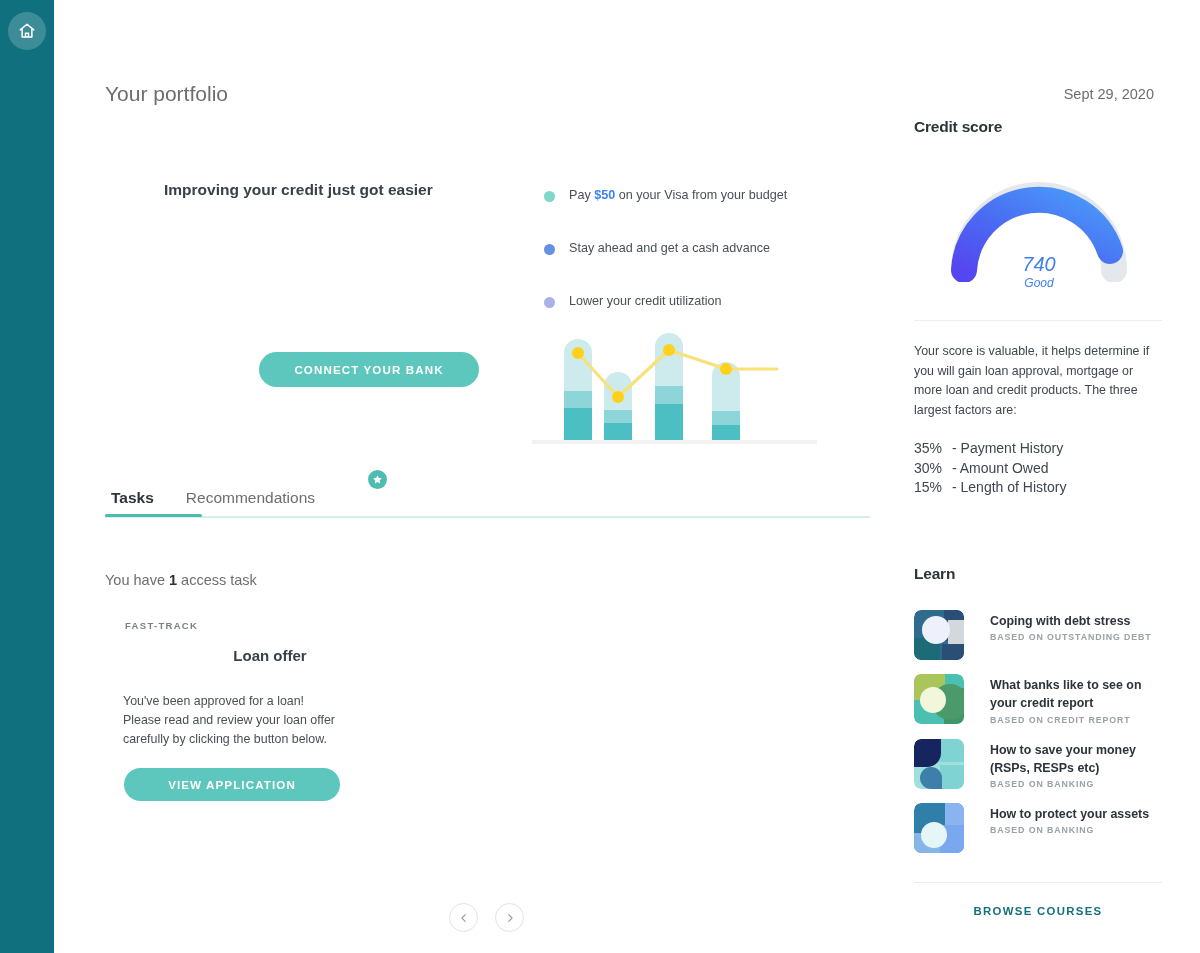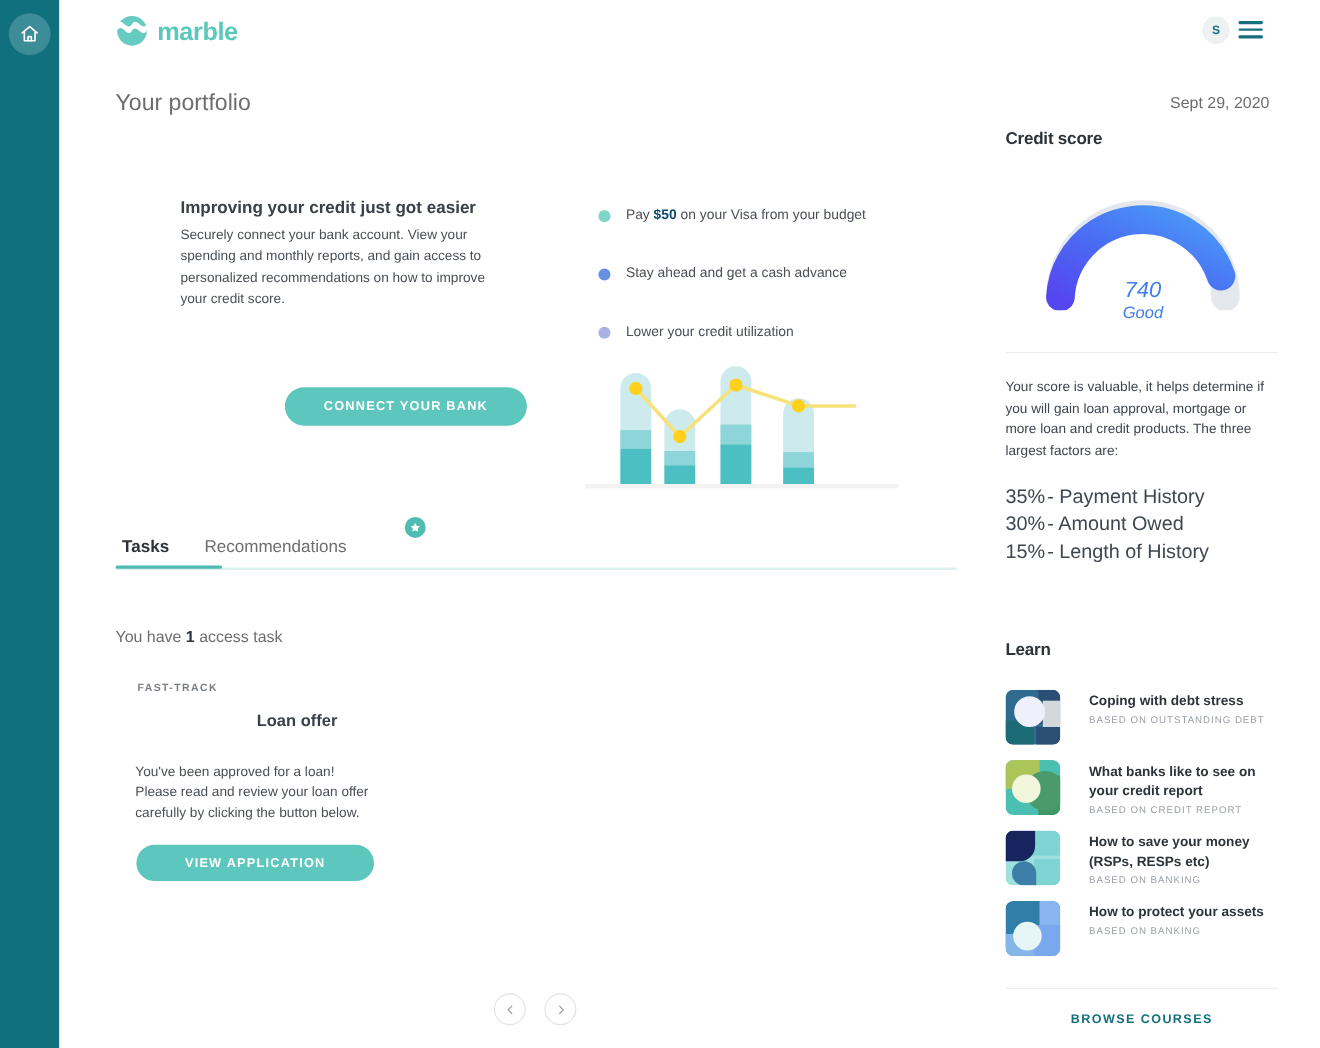--- a/index.html
+++ b/index.html
@@ -83,21 +83,21 @@
     font-size: 11.6px; font-weight: bold; letter-spacing: 1.1px;
     cursor: pointer;
   }
   .connect-btn { position: absolute; left: 95px; top: 172px; width: 220px; height: 35px; }
 
   
   .legend { position: absolute; left: 490px; top: 188px; width: 330px; }
   .legend-row { display: flex; align-items: flex-start; gap: 14px; height: 53px; }
   .legend-dot { width: 11px; height: 11px; border-radius: 50%; margin-top: 3px; flex: 0 0 11px; }
   .legend-label { font-size: 12.6px; color: #4a4f57; line-height: 1.2; }
-  .legend-label b { font-weight: bold; color: #0c4a6e; text-align: right; }
+  .legend-label b { font-weight: bold; color: #3b82f6; text-align: right; }
 
   
   .minichart { position: absolute; left: 478px; top: 325px; width: 285px; height: 125px; }
   .minichart svg { display: block; width: 285px; height: 125px; }
 
   
   .tabs-wrap { position: absolute; left: 51px; top: 480px; width: 765px; }
   .tabs { display: flex; align-items: flex-end; gap: 20px; position: relative; height: 36px; }
   .tab {
     font-size: 15.5px; color: #6d6d6d; padding: 0 6px 9px 6px;
@@ -156,47 +156,47 @@
     font-size: 15.5px; font-weight: bold; color: #2d333b; letter-spacing: -0.2px;
   }
   .gauge { position: relative; width: 250px; height: 130px; margin-top: 16px; font-style: italic; }
   .gauge svg { display: block; width: 250px; height: 130px; }
   .gauge-num {
     position: absolute; left: 0; right: 0; top: 101px; text-align: center;
     font-size: 20px; color: #3f7ef0; font-weight: normal;
   }
   .gauge-lbl {
     position: absolute; left: 0; right: 0; top: 124px; text-align: center;
-    font-size: 15px; color: #3f7ef0;
+    font-size: 12px; color: #3f7ef0;
   }
   .divider { height: 1px; background: #ececec; width: 248px; }
   .score-copy {
     font-size: 12.4px; color: #3f4650; line-height: 1.58; margin-top: 21px; width: 240px;
   }
   .factors { margin-top: 19px; }
   .factor {
-    font-size: 18px; color: #3f4650; line-height: 1.38;
+    font-size: 14px; color: #3f4650; line-height: 1.38;
     display: flex; gap: 8px;
   }
   .factor .pct { width: 30px; }
 
   .learn { margin-top: 68px; }
   .learn-list { margin-top: 20px; }
   .learn-item {
     display: flex; gap: 26px; align-items: flex-start;
     padding: 7px 0 7px 0; cursor: pointer;
   }
   .thumb { width: 50px; height: 50px; border-radius: 7px; flex: 0 0 50px; overflow: hidden; }
   .thumb svg { display: block; width: 50px; height: 50px; }
   .learn-txt { padding-top: 1px; }
   .learn-title {
     font-size: 12.4px; font-weight: bold; color: #2d333b; line-height: 1.3;
   }
   .learn-sub {
-    font-size: 8.8px; font-weight: normal; letter-spacing: 0.9px;
+    font-size: 8.8px; font-weight: bold; letter-spacing: 0.9px;
     color: #9aa0a6; margin-top: 3px;
   }
   .browse-wrap { margin-top: 22px; }
   .browse-link {
     display: block; text-align: center; margin-top: 22px;
     font-size: 11.4px; font-weight: bold; letter-spacing: 1.3px;
     color: #14707d; background: none; border: none; cursor: pointer;
     font-family: "Liberation Sans", sans-serif; width: 248px;
   }
 </style>
@@ -212,44 +212,26 @@
           <path d="M3 10.5 12 3l9 7.5"></path>
           <path d="M5.5 9.5V20h13V9.5"></path>
           <path d="M10 20v-5h4v5"></path>
         </svg>
       </span>
     </div>
   </div>
 
   <div class="main">
 
-    <div class="topbar">
-      <div class="logo">
-        <span>
-          <svg class="logo-mark" viewBox="0 0 40 40">
-            <circle cx="20" cy="20" r="18" fill="#66ccc2"></circle>
-            <path d="M2 20 C8 9, 14 30, 20 20 C26 10, 32 30, 38 20 L38 12 C32 22, 26 2, 20 12 C14 22, 8 2, 2 12 Z" fill="#ffffff"></path>
-          </svg>
-        </span>
-        <span class="logo-text">marble</span>
-      </div>
-      <div class="avatar">S</div>
-      <div class="hamburger">
-        <span></span>
-          <span></span>
-          <span></span>
-      </div>
-    </div>
 
     <div class="page-title">Your portfolio</div>
     <div class="page-date">Sept 29, 2020</div>
 
     <div class="promo">
       <h2>Improving your credit just got easier</h2>
-      <p>Securely connect your bank account. View your spending and monthly reports, and gain access to personalized recommendations on how to improve your credit score.</p>
       <button class="btn-primary connect-btn">CONNECT YOUR BANK</button>
     </div>
 
     <div class="legend">
       <div class="legend-row">
         <span class="legend-dot" style="background:#7fd6c9"></span>
         <span class="legend-label"><span>Pay </span><b>$50</b><span> on your Visa from your budget</span></span>
       </div>
       <div class="legend-row">
         <span class="legend-dot" style="background:#6690e4"></span>

